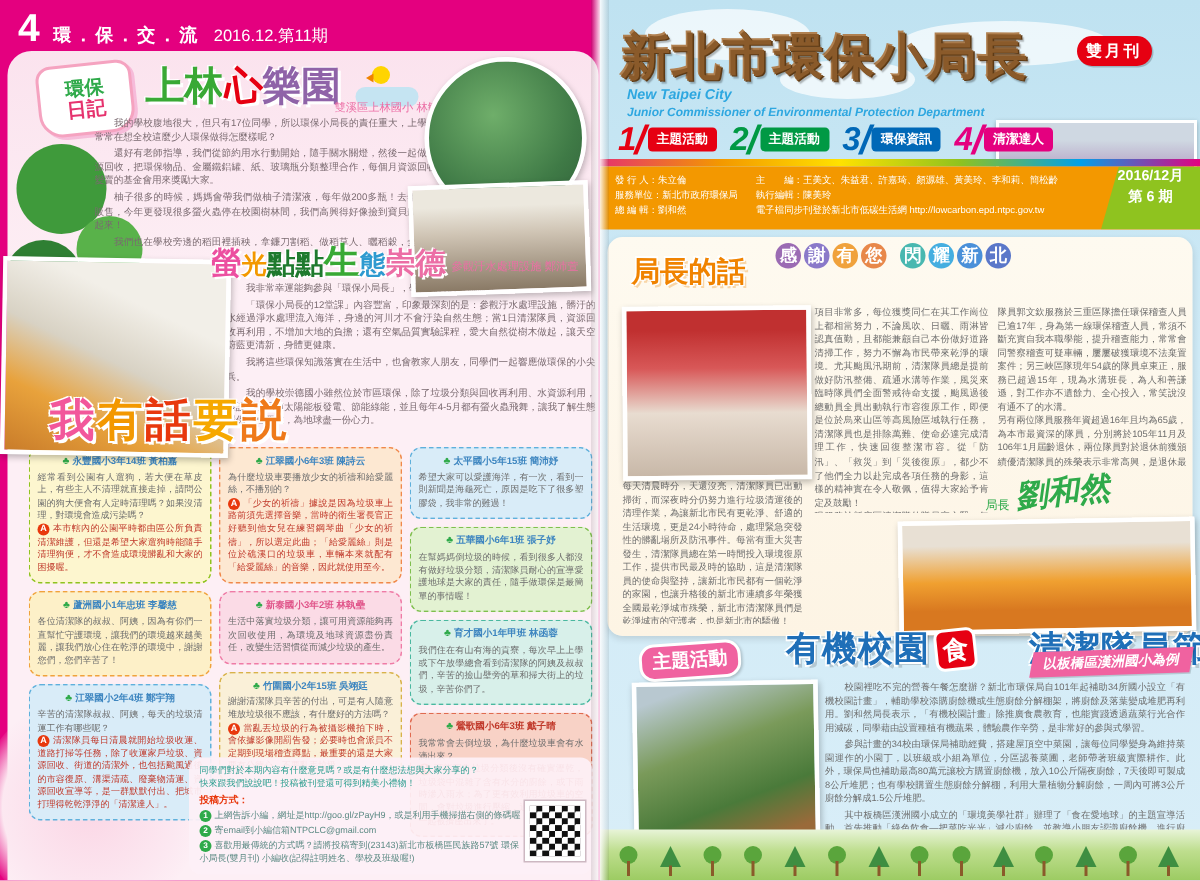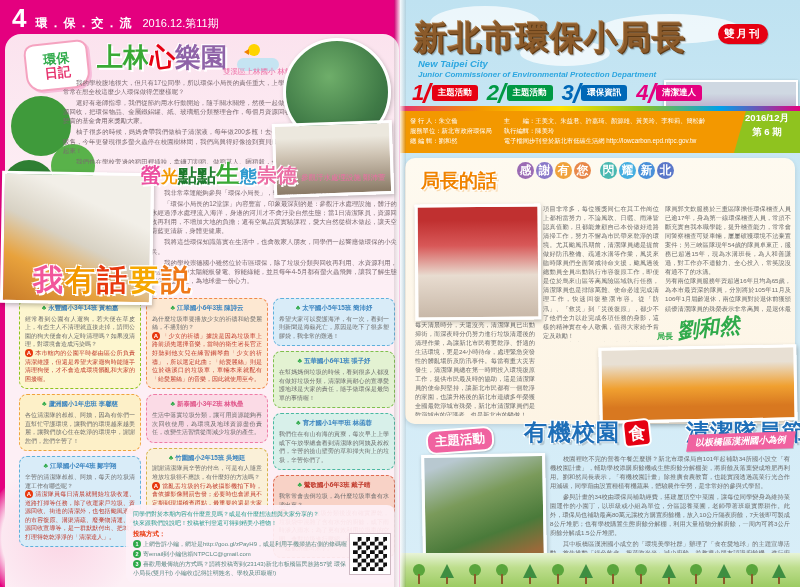--- a/index.html
+++ b/index.html
@@ -140,21 +140,21 @@
   .sc0{background:#9b6bb3;} .sc1{background:#8a79c9;} .sc2{background:#f0a23c;} .sc3{background:#e8884a;}
   .sc4{background:#49b8b0;margin-left:9px;} .sc5{background:#45aee0;} .sc6{background:#4a90d9;} .sc7{background:#5a77c9;}
   .ph-stage{top:46px;left:10px;width:120px;height:110px;transform:rotate(-.5deg);
             background:linear-gradient(180deg,#c03030 12%,#d85858 35%,#e8dcd0 62%,#c8b8a8);}
   .msg-col{position:absolute;font-size:6.2px;line-height:1.46;color:#6d6d6d;text-align:justify;
            overflow:hidden;white-space:pre-line;}
   .mc1{left:10px;top:162px;width:120px;height:96px;}
   .mc2{left:138px;top:46px;width:116px;height:138px;}
   .mc3{left:260px;top:46px;width:126px;height:108px;}
   .signature{position:absolute;left:252px;top:156px;color:#2faa4a;display:flex;align-items:flex-end;gap:4px;}
-  .sig-title{font-size:8px;font-weight:bold;}
+  .sig-title{font-size:8px;font-weight:normal;}
   .sig-name{font-size:21px;font-style:italic;font-weight:bold;transform:rotate(-6deg);
             font-family:"DejaVu Serif","Liberation Serif",serif;}
   .ph-crew{left:194px;top:188px;width:192px;height:70px;transform:rotate(-1deg);
            background:linear-gradient(180deg,#e8e0d4 20%,#f0a030 55%,#d87820 82%);}
   .activity{position:absolute;top:424px;left:0;right:0;height:131px;z-index:2;}
   .act-badge{position:absolute;top:4px;left:26px;background:#f062a0;color:#fff;font-weight:bold;font-size:12.5px;
              padding:2px 7px;border-radius:10px;border:2px solid #fff;transform:rotate(-4deg);
              box-shadow:1px 1px 2px rgba(0,0,0,.2);white-space:nowrap;}
   .act-headline{position:absolute;top:-7px;left:92px;display:flex;align-items:center;font-weight:bold;}
   .act-t{font-size:23px;color:#1f6fb8;letter-spacing:1px;white-space:nowrap;

